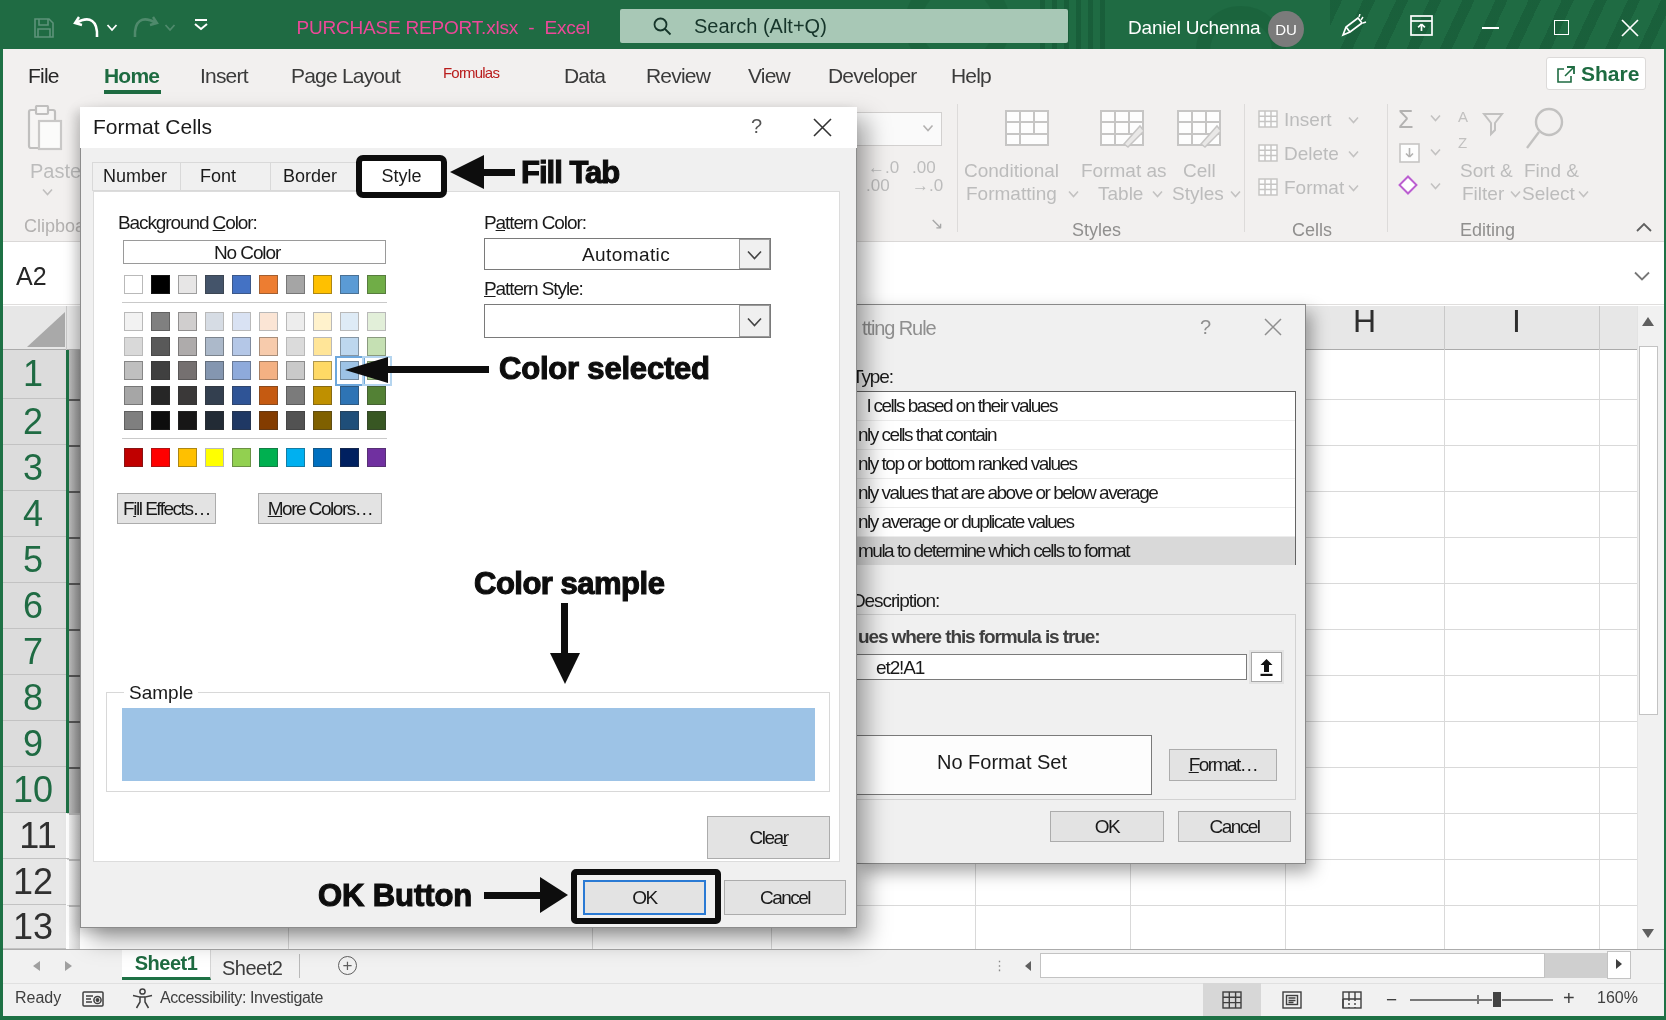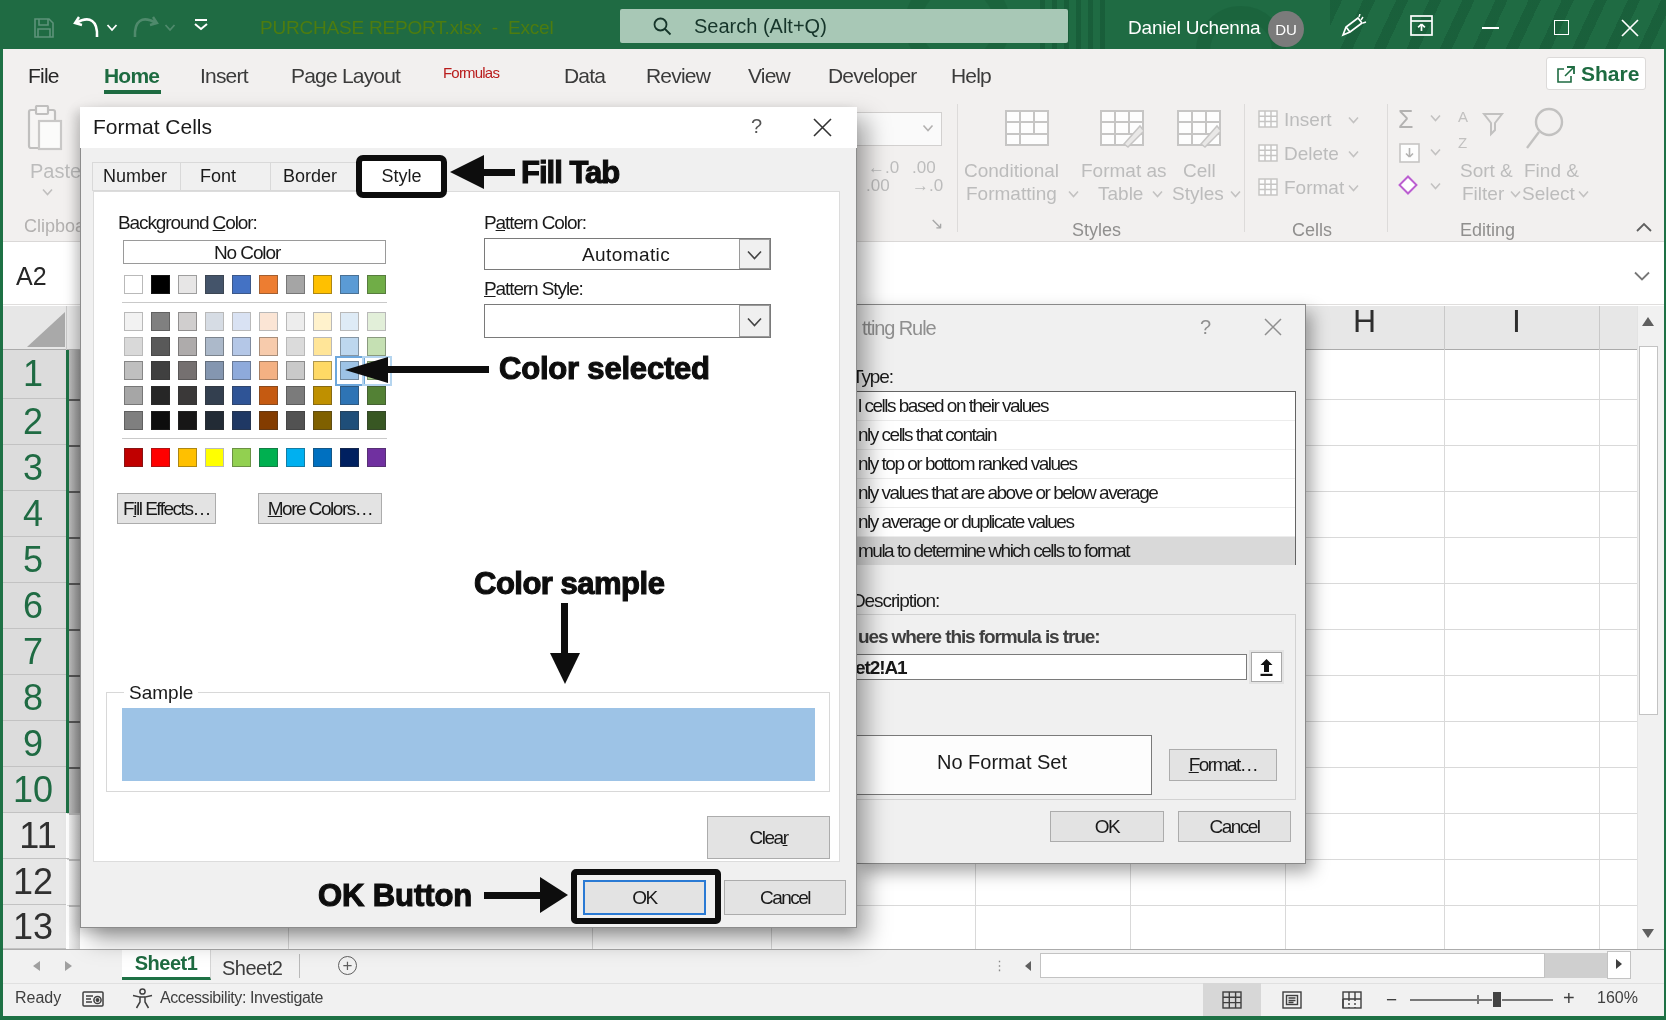--- a/index.html
+++ b/index.html
@@ -37,21 +37,21 @@
     <path d="M23 4l4 6-7 2" fill="none" stroke="#4f8a6c" stroke-width="2.4"></path>
     <path d="M26 10C12 2 4 8 5 24" fill="none" stroke="#4f8a6c" stroke-width="2.6"></path>
   </svg>
 <svg class="ab" style="left:164px;top:23px" width="12" height="9" viewBox="0 0 12 9">
     <path d="M1.5 2l4.5 5 4.5-5" fill="none" stroke="#4f8a6c" stroke-width="1.8"></path>
   </svg>
 <svg class="ab" style="left:193px;top:18px" width="16" height="14" viewBox="0 0 16 14">
     <path d="M2 2h12" stroke="#fff" stroke-width="2"></path>
     <path d="M2 6l6 5 6-5" fill="none" stroke="#fff" stroke-width="2"></path>
   </svg>
-<div class="tx" style="left:260px;top:17px;width:330px;text-align:left;font-size:19px;color:#4d7c0f;letter-spacing:-0.2px">PURCHASE REPORT.xlsx&nbsp;&nbsp;-&nbsp;&nbsp;Excel</div>
+<div class="tx" style="left:260px;top:17px;width:330px;text-align:right;font-size:19px;color:#ec4899;letter-spacing:-0.2px">PURCHASE REPORT.xlsx&nbsp;&nbsp;-&nbsp;&nbsp;Excel</div>
 <div class="ab" style="left:620px;top:9px;width:448px;height:34px;background:#a8c8b6;border-radius:2px"></div>
 <svg class="ab" style="left:652px;top:16px" width="20" height="20" viewBox="0 0 20 20">
     <circle cx="8.5" cy="8.5" r="6" fill="none" stroke="#16352a" stroke-width="1.8"></circle>
     <path d="M13 13l5.5 5.5" stroke="#16352a" stroke-width="1.8"></path>
   </svg>
 <div class="tx" style="left:694px;top:15px;font-size:20px;color:#16352a">Search (Alt+Q)</div>
 <div class="tx" style="left:1128px;top:17px;font-size:19px;color:#fff;letter-spacing:-0.2px">Daniel Uchenna</div>
 <div class="ab" style="left:1268px;top:11px;width:36px;height:36px;border-radius:50%;background:#7b7b7b;color:#fff;font-size:15px;display:flex;align-items:center;justify-content:center">DU</div>
 <svg class="ab" style="left:1340px;top:14px" width="28" height="24" viewBox="0 0 28 24">
     <g fill="none" stroke="#fff" stroke-width="1.7">
@@ -373,37 +373,37 @@
 <div class="tx" style="left:1597px;top:989px;font-size:16px;color:#3f3f3f;font-weight:400;">160%</div>
 <div class="ab" style="left:855px;top:304px;width:451px;height:560px;background:#f0f0f0;border:1px solid #898989;border-left:none;box-shadow:6px 8px 16px rgba(0,0,0,.35);z-index:5"></div>
 <div id="nfr" class="ab" style="left:855px;top:304px;width:451px;height:560px;overflow:hidden;z-index:6">
     <div class="tx" style="left:7px;top:13px;font-size:20px;color:#8f8f8f;font-weight:400;">tting Rule</div>
     <div class="tx" style="left:345px;top:12px;font-size:20px;color:#8f8f8f;font-weight:400;">?</div>
     <svg class="ab" style="left:409px;top:14px" width="18" height="18" viewBox="0 0 18 18">
       <path d="M1 1l16 16M17 1L1 17" stroke="#8f8f8f" stroke-width="1.5"></path>
     </svg>
     <div class="tx" style="left:-3px;top:62px;font-size:19px;color:#1a1a1a;font-weight:400;">Type:</div>
     <div class="ab" style="left:-2px;top:87px;width:443px;height:174px;background:#fff;border:1px solid #646464"></div>
-    <div class="tx li" style="left:3px;top:91px;font-size:19px;color:#1a1a1a">l cells based on their values</div>
+    <div class="tx li" style="left:12px;top:91px;font-size:19px;color:#1a1a1a">l cells based on their values</div>
     <div class="ab" style="left:-1px;top:116px;width:441px;height:1px;background:#ececec"></div>
     <div class="tx li" style="left:3px;top:120px;font-size:19px;color:#1a1a1a">nly cells that contain</div>
     <div class="ab" style="left:-1px;top:145px;width:441px;height:1px;background:#ececec"></div>
     <div class="tx li" style="left:3px;top:149px;font-size:19px;color:#1a1a1a">nly top or bottom ranked values</div>
     <div class="ab" style="left:-1px;top:174px;width:441px;height:1px;background:#ececec"></div>
     <div class="tx li" style="left:3px;top:178px;font-size:19px;color:#1a1a1a">nly values that are above or below average</div>
     <div class="ab" style="left:-1px;top:203px;width:441px;height:1px;background:#ececec"></div>
     <div class="tx li" style="left:3px;top:207px;font-size:19px;color:#1a1a1a">nly average or duplicate values</div>
     <div class="ab" style="left:-1px;top:232px;width:441px;height:1px;background:#ececec"></div>
     <div class="ab" style="left:-1px;top:233px;width:441px;height:28px;background:#d9d9d9"></div>
     <div class="tx li" style="left:3px;top:236px;font-size:19px;color:#1a1a1a">mula to determine which cells to format</div>
     <div class="tx" style="left:-3px;top:286px;font-size:19px;color:#1a1a1a;font-weight:400;">Description:</div>
     <div class="ab" style="left:-2px;top:310px;width:443px;height:186px;border:1px solid #d2d2d2"></div>
     <div class="tx" style="left:3px;top:322px;font-size:19px;color:#404040;font-weight:700;">ues where this formula is true:</div>
     <div class="ab" style="left:-2px;top:350px;width:394px;height:26px;background:#fff;border:1px solid #7a7a7a"></div>
-    <div class="tx" style="left:0;top:353px;font-size:19px;color:#1a1a1a;font-weight:700;">et2!A1</div>
+    <div class="tx" style="left:21px;top:353px;font-size:19px;color:#1a1a1a;font-weight:400;">et2!A1</div>
     <div class="ab" style="left:396px;top:348px;width:31px;height:30px;background:#fff;border:1px solid #a8a8a8;box-shadow:0 0 0 2px #e3e3e3"></div>
     <svg class="ab" style="left:403px;top:354px" width="17" height="18" viewBox="0 0 17 18">
       <path d="M8.5 1l6 6h-3.5v7h-5V7H2.5z" fill="#111"></path>
       <path d="M2.5 17h12" stroke="#111" stroke-width="2.4"></path>
     </svg>
     <div class="ab" style="left:-2px;top:431px;width:299px;height:60px;background:#fdfdfd;border:1px solid #7a7a7a"></div>
     <div class="tx" style="left:82px;top:447px;font-size:20px;color:#1a1a1a;font-weight:400;letter-spacing:0">No Format Set</div>
     <div class="ab btn" style="left:314px;top:445px;width:108px;height:32px"><u>F</u>ormat…</div>
     <div class="ab btn" style="left:195px;top:507px;width:114px;height:31px">OK</div>
     <div class="ab btn" style="left:323px;top:507px;width:113px;height:31px">Cancel</div>

